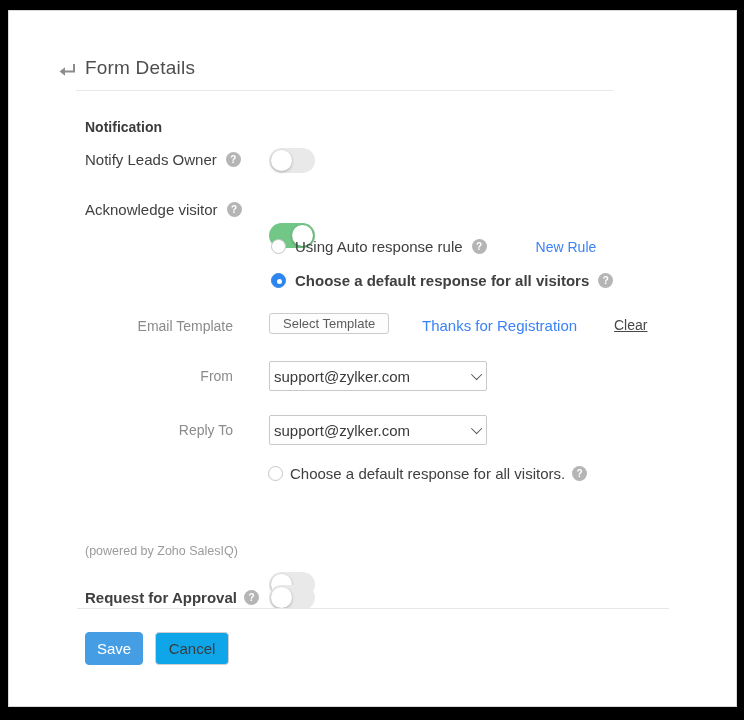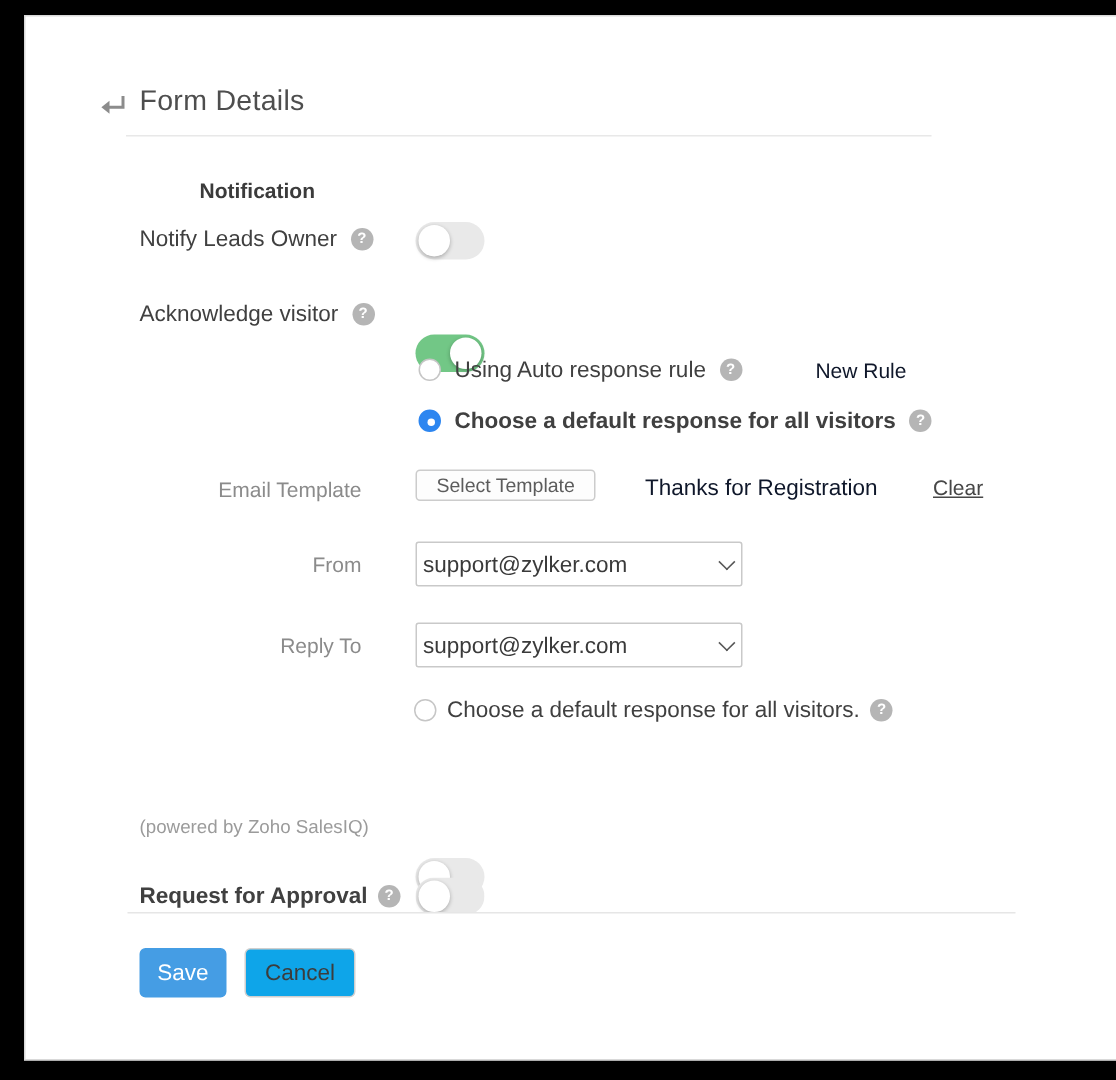--- a/index.html
+++ b/index.html
@@ -1,30 +1,30 @@
 <!DOCTYPE html>
 <html><head>
 <meta charset="utf-8">
 <style>
   * { margin:0; padding:0; box-sizing:border-box; }
   html,body { width:744px; height:720px; }
   body { background:#000; font-family:"Liberation Sans", sans-serif; position:relative; }
 
   .card {
-    position:absolute; left:16px; top:10px; width:729px; height:697px;
+    position:absolute; left:8px; top:10px; width:729px; height:697px;
     background:#fff; border:1px solid #d9d9d9; overflow:hidden;
   }
   .abs { position:absolute; }
 
   
   .back-btn { left:46px; top:48px; width:24px; height:24px; cursor:pointer; }
   .page-title { left:76px; top:46px; font-size:19px; color:#4e4e4e; letter-spacing:.2px; }
   .hr1 { left:67px; top:79px; width:537px; height:1px; background:#e8e8e8; }
 
-  .section-title { left:76px; top:108px; font-size:14px; font-weight:bold; color:#3b3b3b;margin-left:40px; }
+  .section-title { left:76px; top:108px; font-size:14px; font-weight:bold; color:#3b3b3b; }
 
   .row { display:flex; align-items:center; gap:9px; }
   .lbl { font-size:15px; color:#404040; }
   .lbl-strong { font-size:15px; color:#404040; font-weight:600; }
   .sub { font-size:12.5px; color:#9b9b9b; }
 
   
   .qicon {
     width:15px; height:15px; border-radius:50%; background:#b5b5b5;
     display:inline-flex; align-items:center; justify-content:center; flex:0 0 15px;
@@ -44,21 +44,21 @@
   .radio {
     width:15px; height:15px; border-radius:50%; border:1px solid #c6c6c6; background:#fff;
     flex:0 0 15px; position:relative; cursor:pointer;
   }
   .radio.checked { background:#2d86f0; border-color:#2d86f0; }
   .radio.checked::after {
     content:""; position:absolute; left:5px; top:5px; width:5px; height:5px;
     border-radius:50%; background:#fff;
   }
 
-  .link { color:#0f172a; cursor:pointer;padding-left:36px; }
+  .link { color:#3b82f6; cursor:pointer;padding-left:36px; }
   .link-sm { font-size:14px; }
   .link-md { font-size:15px; }
 
   
   .field-label { font-size:14px; color:#8b8b8b; text-align:right; width:224px; left:0; }
   .btn-select-template {
     left:260px; height:21px; padding:0 13px; background:#fdfdfd; border:1px solid #ccc;
     border-radius:3px; font-size:13px; color:#5c5c5c; display:inline-flex; align-items:center; cursor:pointer;
   }
   .clear-link { font-size:14px; color:#474747; text-decoration:underline; cursor:pointer; }

